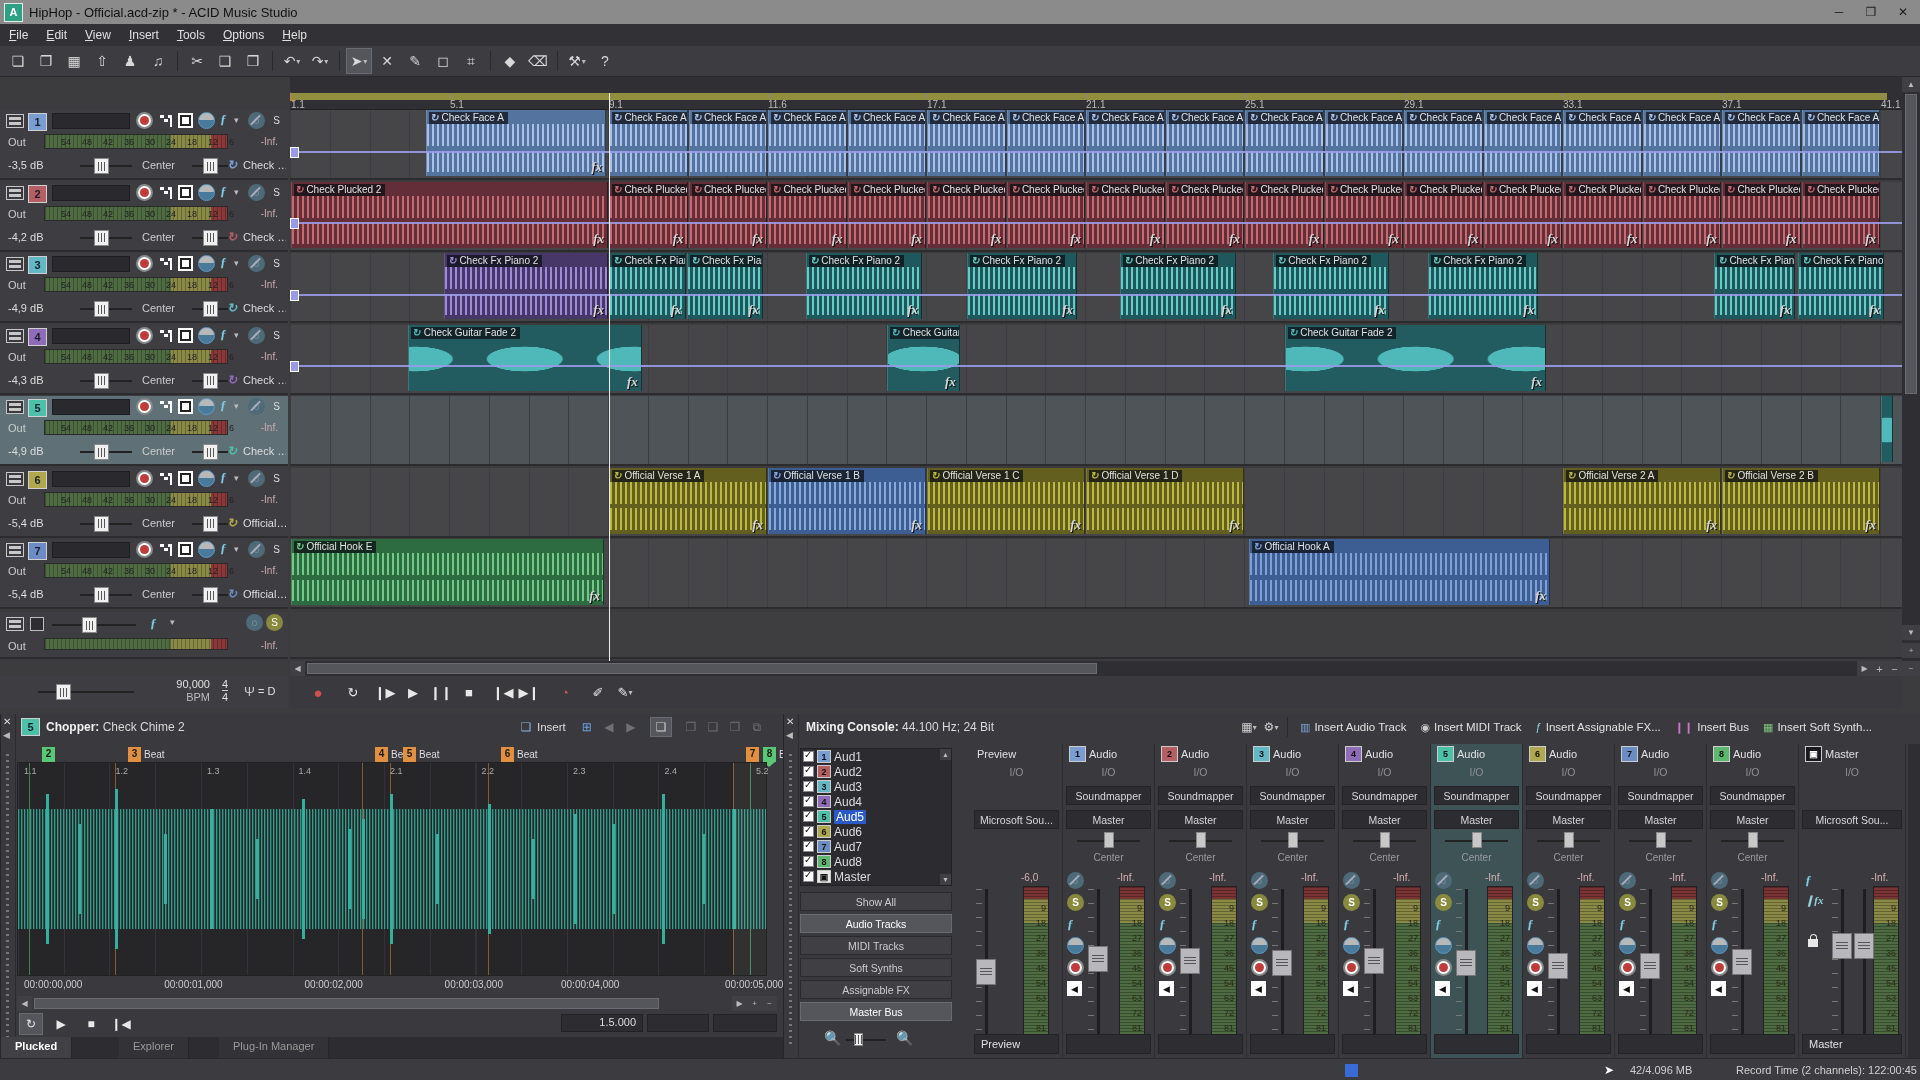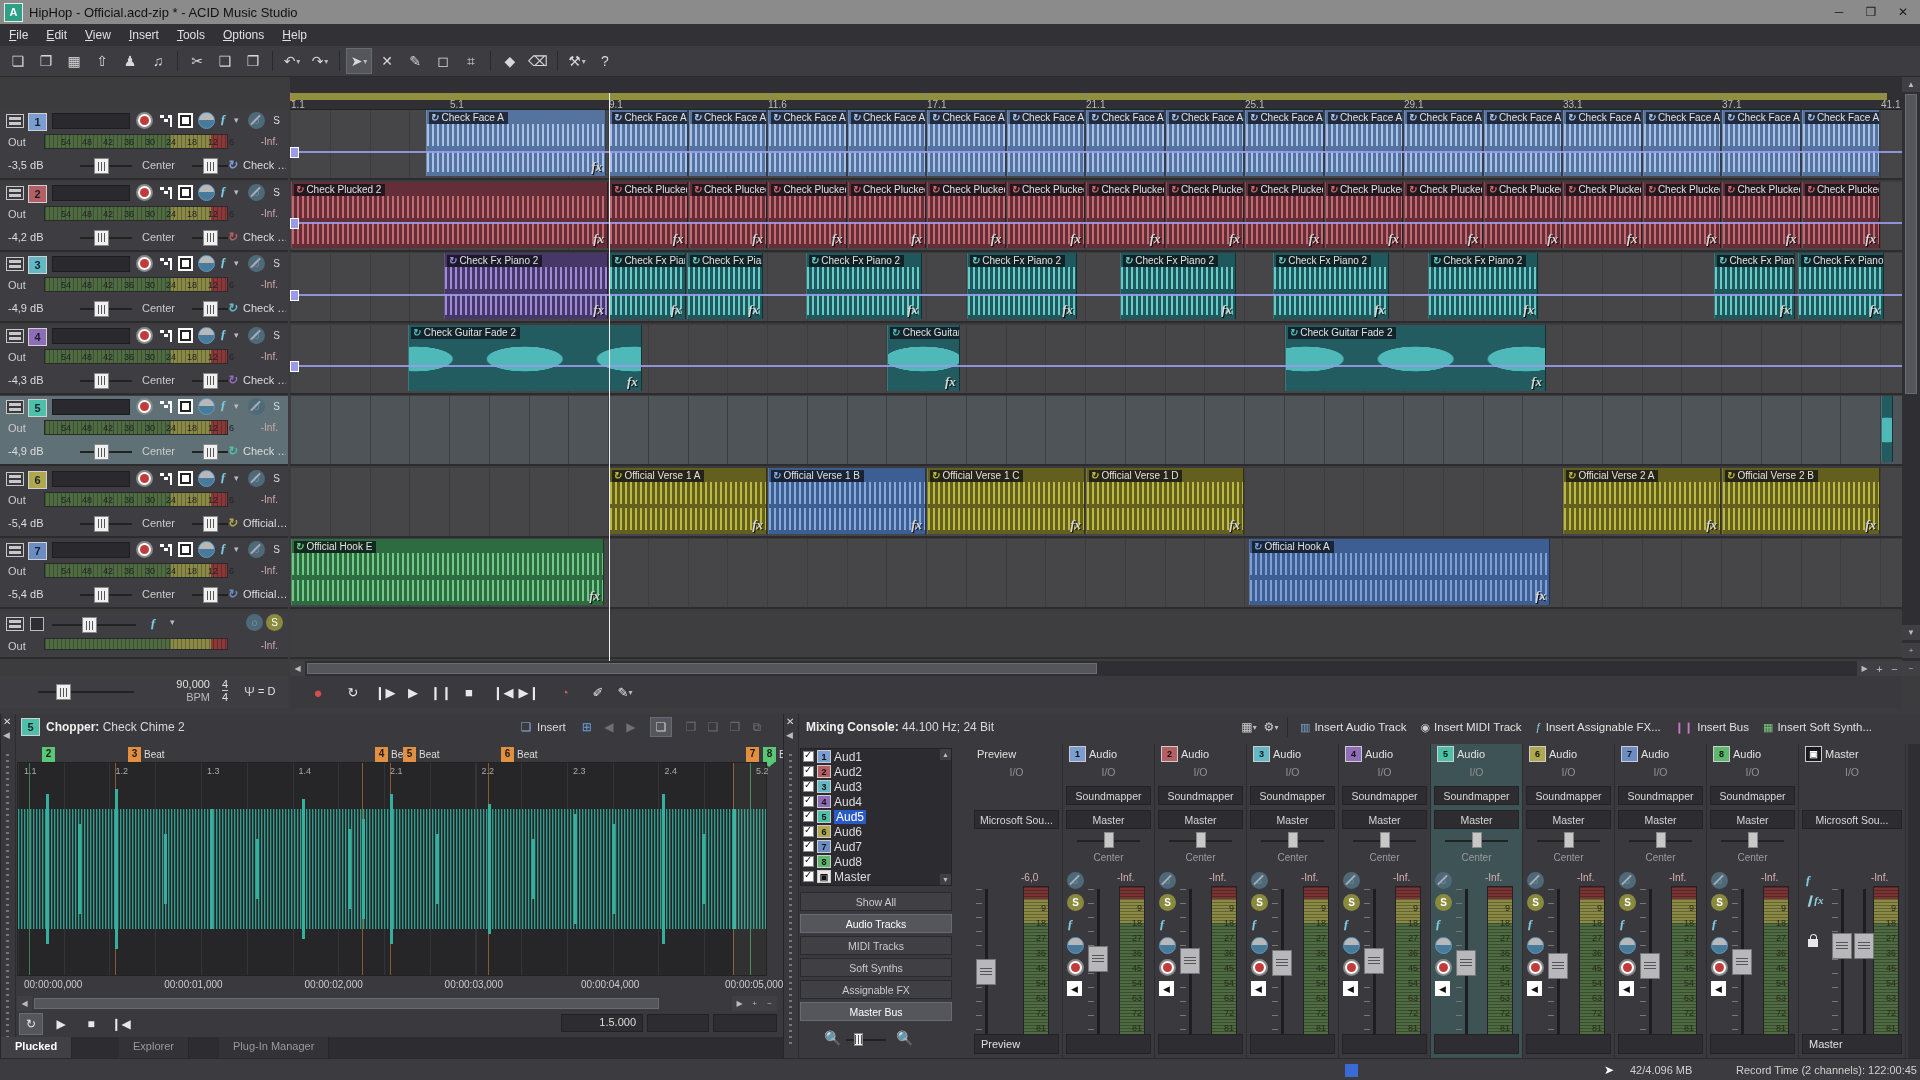--- a/index.html
+++ b/index.html
@@ -1087,21 +1087,21 @@
           <span class="spike" style="left:644px;height:150px;"></span>
           <span class="spike" style="left:684px;height:70px;"></span>
           <span class="spike" style="left:715px;height:120px;"></span>
     <div style="position:absolute;left:715px;right:0;top:0;bottom:0;background:rgba(255,255,255,.05);"></div>
   </div>
   <div style="position:absolute;left:16px;right:4px;top:262px;height:18px;">
     <span class="ttick" style="left:7px;">00:00:00,000</span>
           <span class="ttick" style="left:147.2px;">00:00:01,000</span>
           <span class="ttick" style="left:287.4px;">00:00:02,000</span>
           <span class="ttick" style="left:427.59999999999997px;">00:00:03,000</span>
-          <span class="ttick" style="left:564px;">00:00:04,000</span>
+          <span class="ttick" style="left:544px;">00:00:04,000</span>
           <span class="ttick" style="left:708px;">00:00:05,000</span>
   </div>
   <div style="position:absolute;left:16px;top:281px;width:760px;height:16px;display:flex;align-items:center;">
     <span class="sbtn">◀</span>
     <span class="sthumb" style="width:625px;margin-left:2px;"></span>
     <span style="flex:1"></span>
     <span class="sbtn">▶</span>
     <span class="sbtn">+</span>
     <span class="sbtn">−</span>
   </div>

